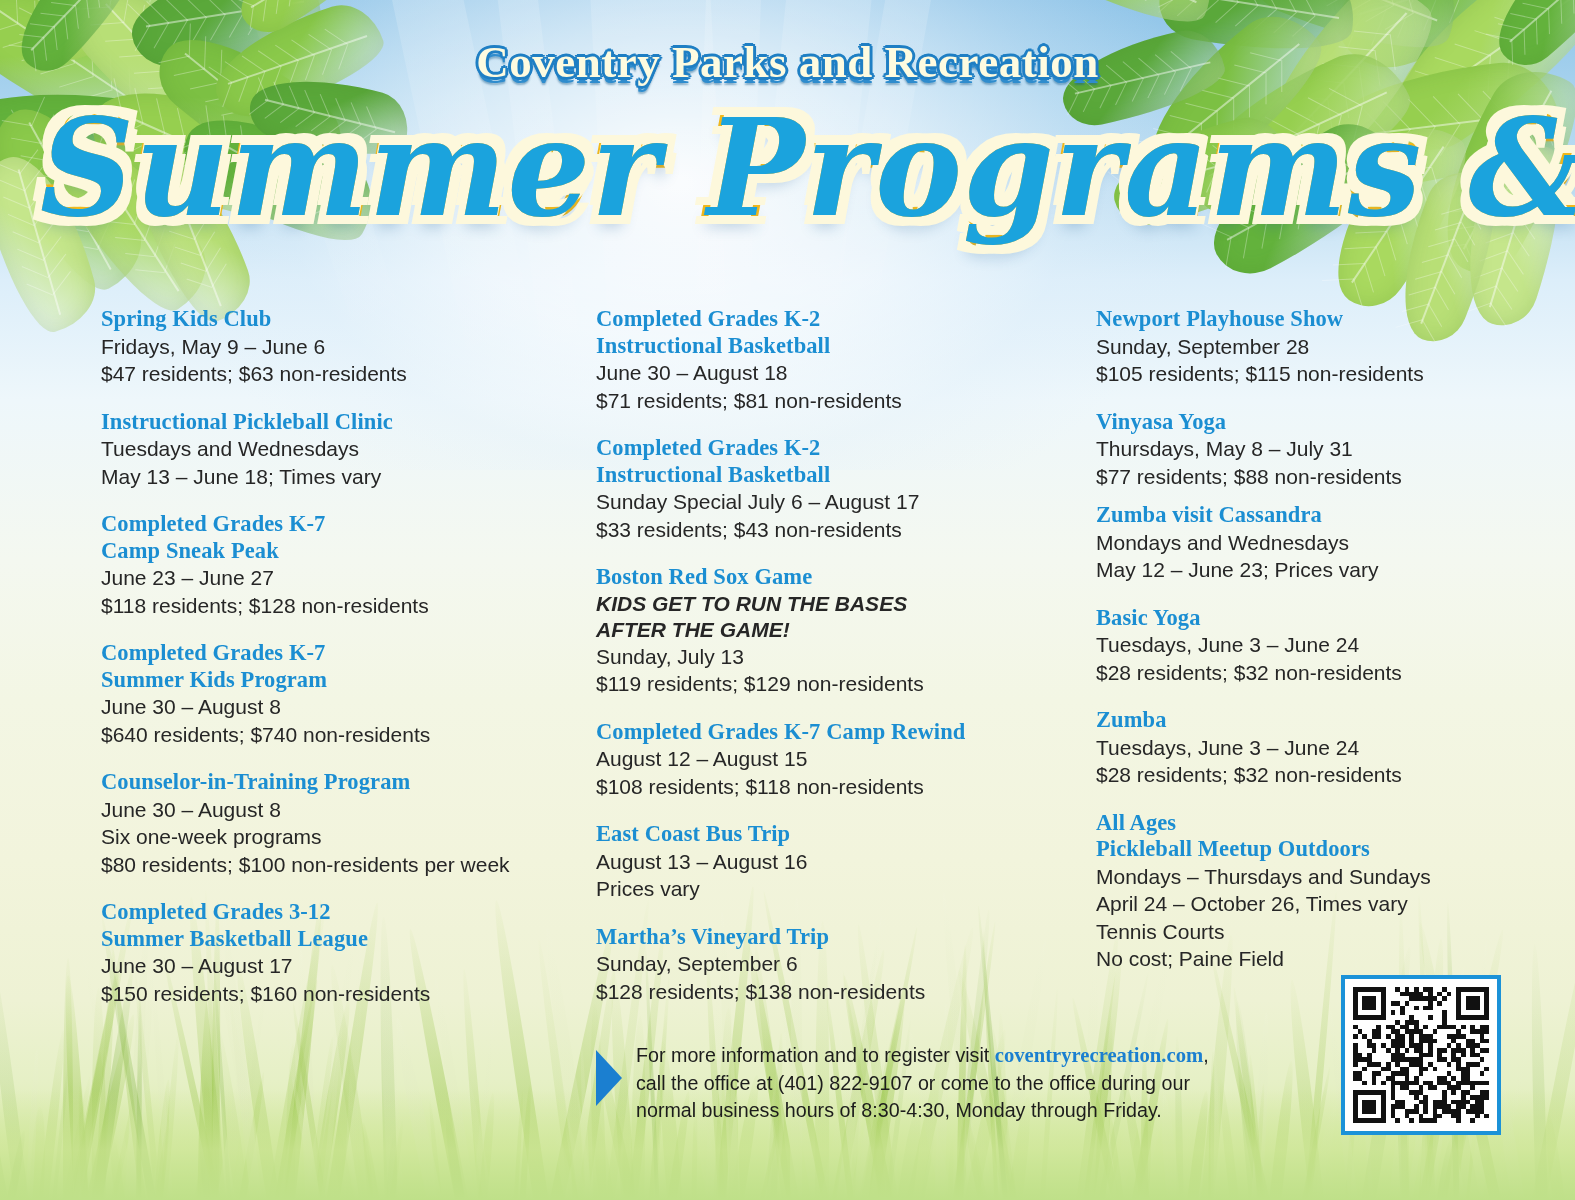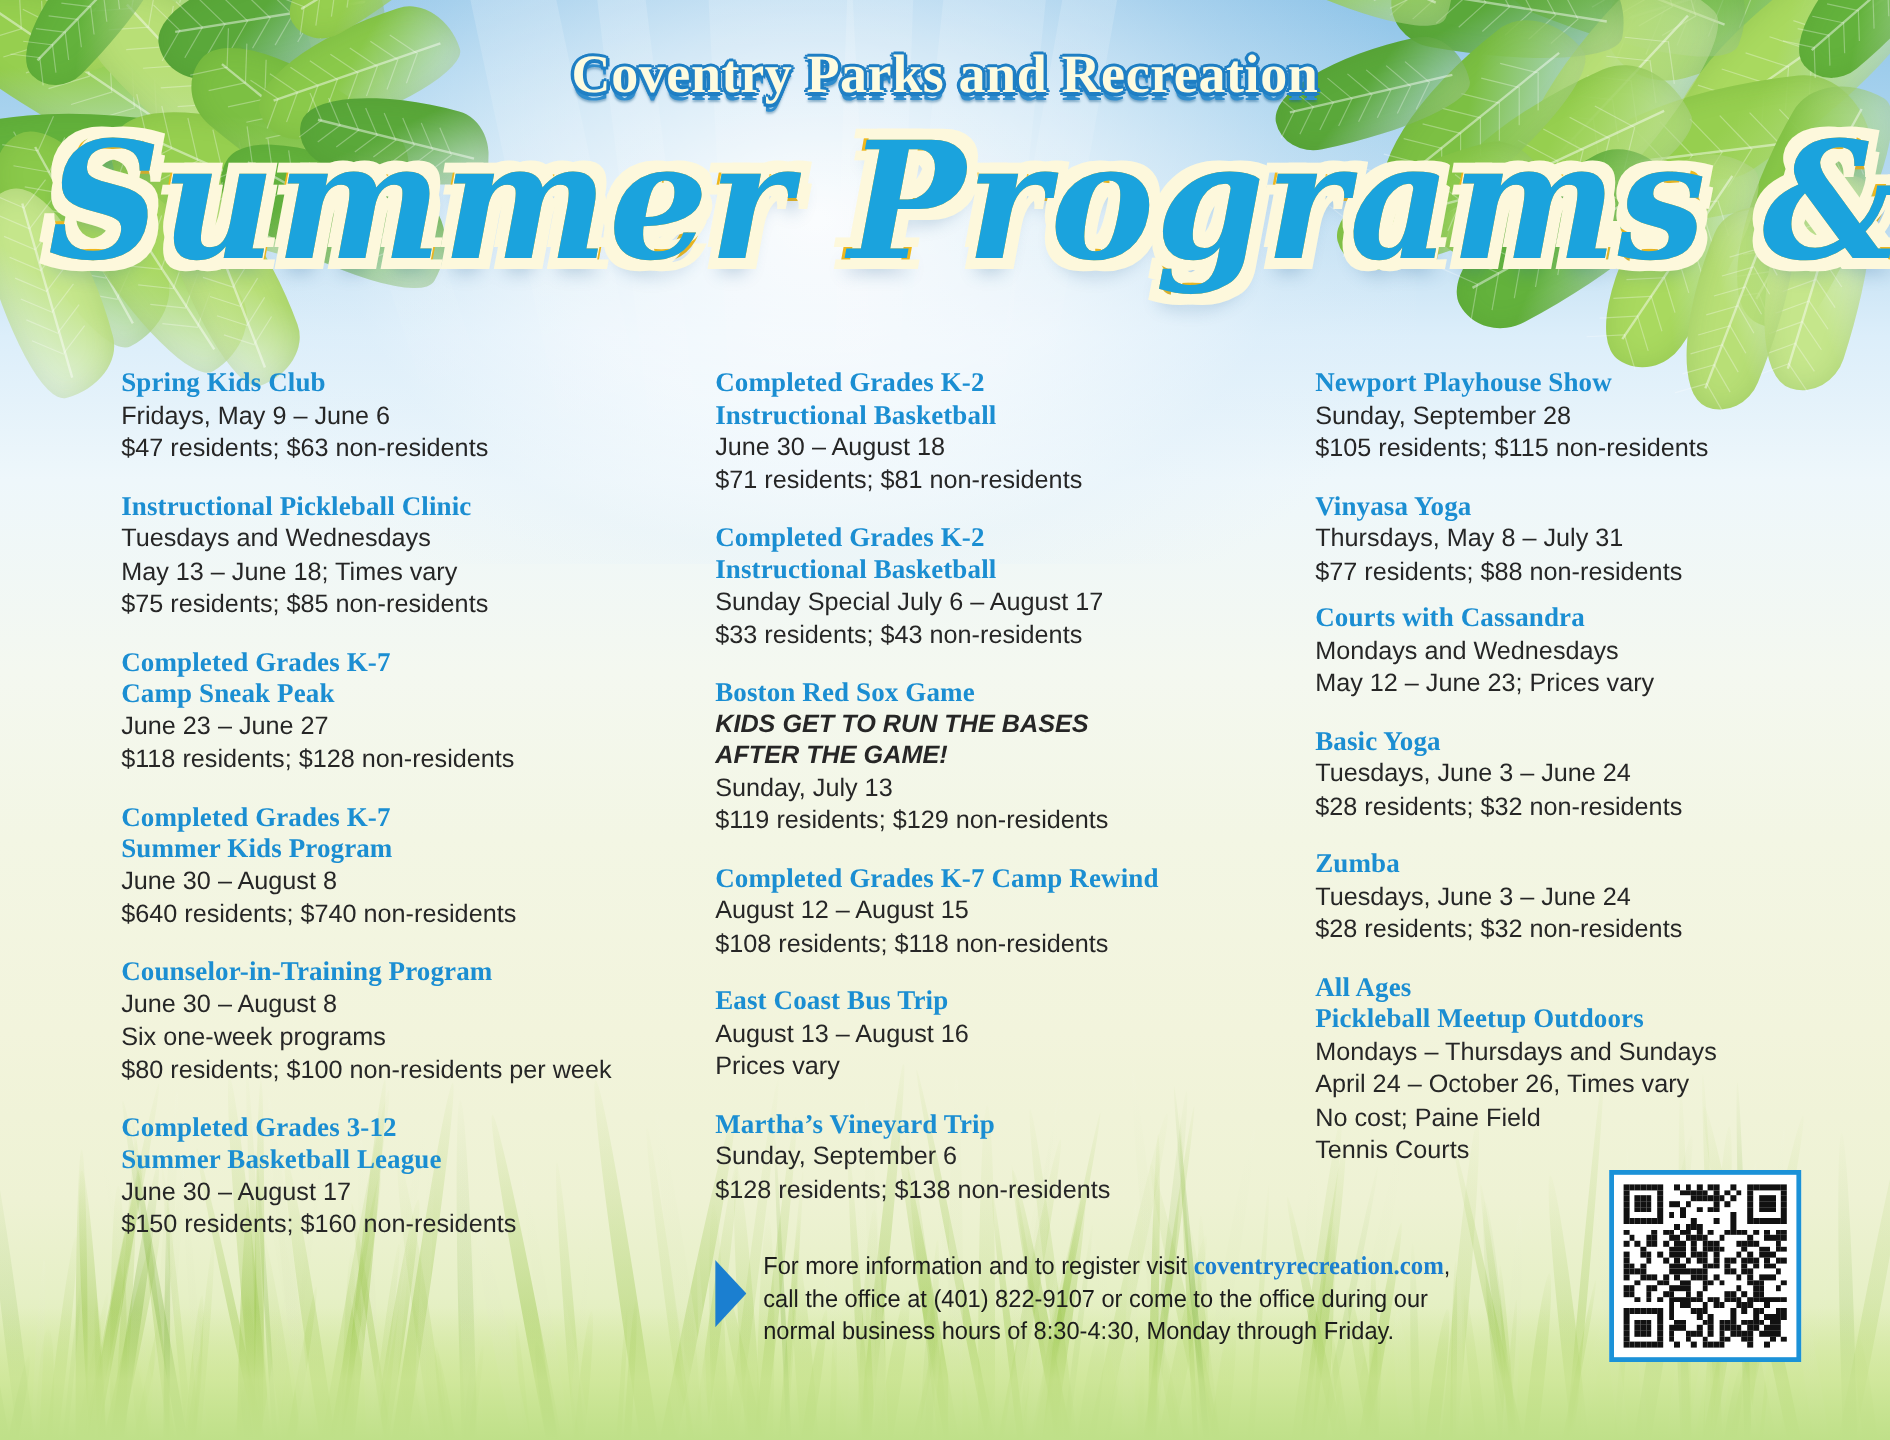--- a/index.html
+++ b/index.html
@@ -1035,21 +1035,20 @@
     <div class="col" id="col1">
         <div class="prog">
           <div class="prog-title">Spring Kids Club</div>
           <div class="prog-line">Fridays, May 9 – June 6</div>
           <div class="prog-line">$47 residents; $63 non-residents</div>
         </div>
         <div class="prog">
           <div class="prog-title">Instructional Pickleball Clinic</div>
           <div class="prog-line">Tuesdays and Wednesdays</div>
           <div class="prog-line">May 13 – June 18; Times vary</div>
-          <div class="prog-line">$75 residents; $85 non-residents</div>
         </div>
         <div class="prog">
           <div class="prog-title">Completed Grades K-7
 Camp Sneak Peak</div>
           <div class="prog-line">June 23 – June 27</div>
           <div class="prog-line">$118 residents; $128 non-residents</div>
         </div>
         <div class="prog">
           <div class="prog-title">Completed Grades K-7
 Summer Kids Program</div>
@@ -1110,41 +1109,41 @@
           <div class="prog-title">Newport Playhouse Show</div>
           <div class="prog-line">Sunday, September 28</div>
           <div class="prog-line">$105 residents; $115 non-residents</div>
         </div>
         <div class="prog tight">
           <div class="prog-title">Vinyasa Yoga</div>
           <div class="prog-line">Thursdays, May 8 – July 31</div>
           <div class="prog-line">$77 residents; $88 non-residents</div>
         </div>
         <div class="prog">
-          <div class="prog-title">Courts with Cassandra</div>
+          <div class="prog-title">Zumba visit Cassandra</div>
           <div class="prog-line">Mondays and Wednesdays</div>
           <div class="prog-line">May 12 – June 23; Prices vary</div>
         </div>
         <div class="prog">
           <div class="prog-title">Basic Yoga</div>
           <div class="prog-line">Tuesdays, June 3 – June 24</div>
           <div class="prog-line">$28 residents; $32 non-residents</div>
         </div>
         <div class="prog">
           <div class="prog-title">Zumba</div>
           <div class="prog-line">Tuesdays, June 3 – June 24</div>
           <div class="prog-line">$28 residents; $32 non-residents</div>
         </div>
         <div class="prog">
           <div class="prog-title">All Ages
 Pickleball Meetup Outdoors</div>
           <div class="prog-line">Mondays – Thursdays and Sundays</div>
           <div class="prog-line">April 24 – October 26, Times vary</div>
+          <div class="prog-line">Tennis Courts</div>
           <div class="prog-line">No cost; Paine Field</div>
-          <div class="prog-line">Tennis Courts</div>
         </div>
       </div>
   </div>
 
   <div class="footer">
     <span class="arrow-icon">
       <svg width="26" height="56" viewBox="0 0 26 56" aria-hidden="true">
         <polygon points="0,0 26,28 0,56" fill="#1b7fd0"></polygon>
       </svg>
     </span>

